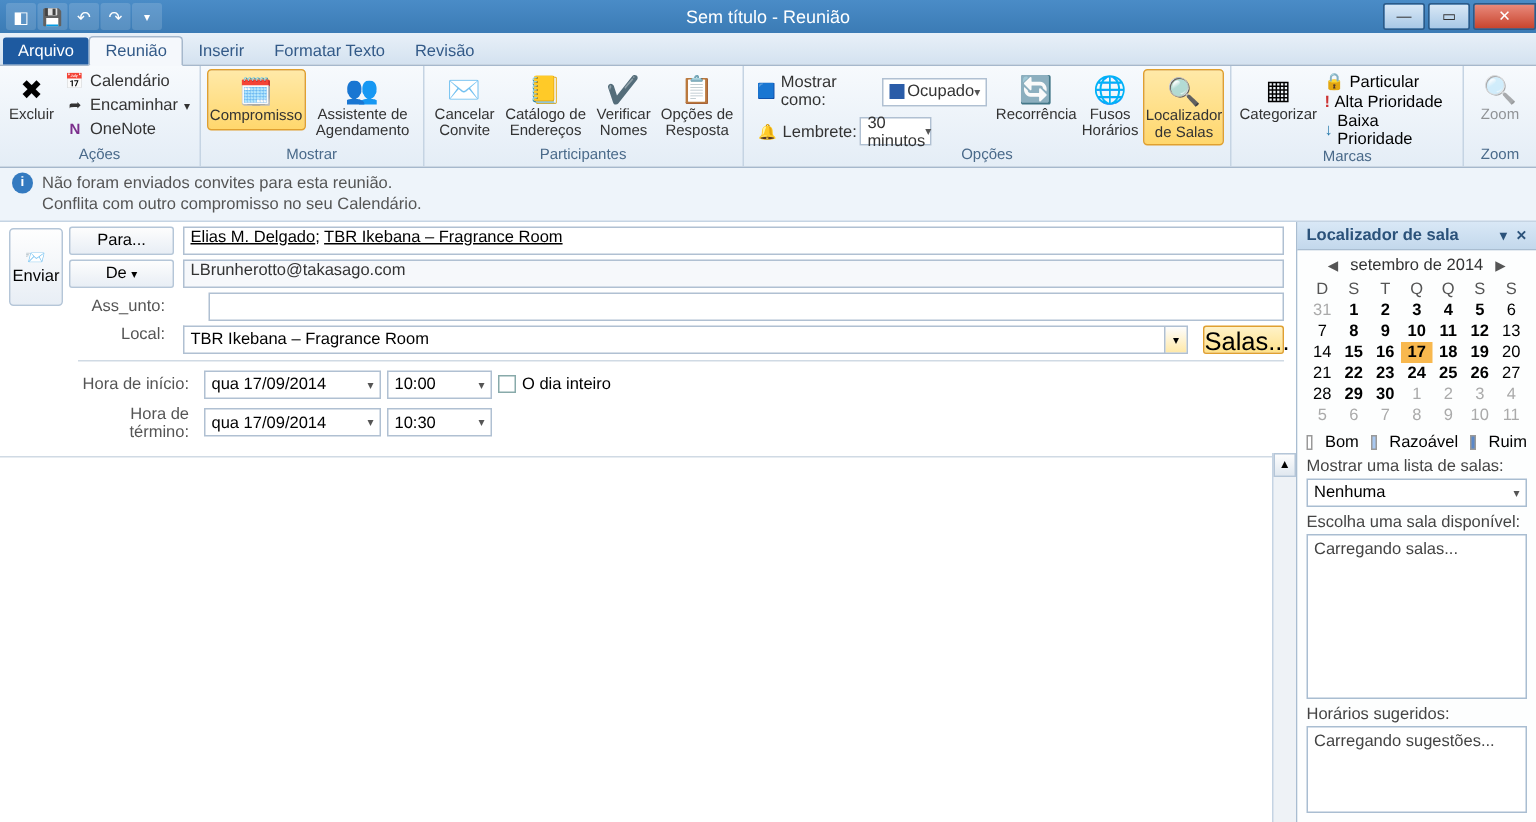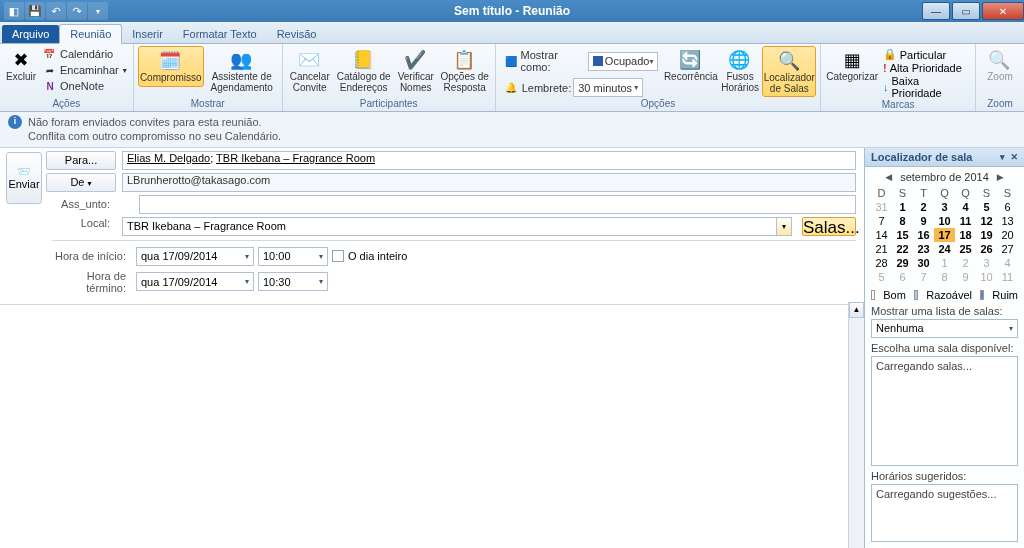--- a/index.html
+++ b/index.html
@@ -2,21 +2,21 @@
 <html><head>
 <meta charset="utf-8">
 <style>
 * { margin: 0; padding: 0; box-sizing: border-box; font-family: "Segoe UI", Tahoma, sans-serif; font-size: 11px; }
 body { background: #fff; width: 1024px; height: 548px; overflow: hidden; }
 
 
 .titlebar { height: 22px; background: linear-gradient(#4a8cc7, #3b7bb5); display: flex; align-items: center; position: relative; color: #fff; }
 .qat { display: flex; gap: 1px; margin-left: 4px; }
 .qat-btn { width: 20px; height: 18px; background: rgba(255,255,255,0.15); display: flex; align-items: center; justify-content: center; border-radius: 2px; }
-.title-text { position: absolute; left: 50%; transform: translateX(-50%); color: #fff; font-size: 12px; font-weight: bold; }
+.title-text { position: absolute; left: 50%; transform: translateX(-50%); color: #fff; font-size: 12px; }
 .win-controls { margin-left: auto; display: flex; }
 .win-btn { width: 28px; height: 18px; display: flex; align-items: center; justify-content: center; background: linear-gradient(#d9e8f6,#a8c8e6); border: 1px solid #2b5a88; margin-left: 2px; border-radius: 2px; color: #333; font-size: 10px; }
 .win-close { background: linear-gradient(#e98a7c,#c8442d); color: #fff; width: 42px; border-top-right-radius: 0; }
 
 
 .tabs { height: 22px; background: linear-gradient(#e8f0f8,#d4e2f0); display: flex; align-items: flex-end; border-bottom: 1px solid #a6b8cc; }
 .file-tab { background: #1e5aa0; color: #fff; padding: 3px 10px; border-radius: 2px 2px 0 0; margin-left: 2px; }
 .tab { padding: 3px 10px; color: #335a88; cursor: pointer; }
 .tab.active { background: #f5f8fc; border: 1px solid #a6b8cc; border-bottom: 1px solid #f5f8fc; border-radius: 3px 3px 0 0; margin-bottom: -1px; }
 
@@ -191,21 +191,21 @@
               <span style="display:flex;align-items:center;gap:2px">
                 <span style="width:10px;height:10px;background:#2a5ca8;display:inline-block"></span>
                 <span>Ocupado</span>
               </span>
               <span class="caret">▾</span>
             </div>
         </div>
         <div class="rbtn-row">
           <span class="mini">🔔</span>
           <span>Lembrete:</span>
-          <div class="sel" style="width:70px">
+          <div class="sel" style="width:48px">
               <span>30 minutos</span>
               <span class="caret">▾</span>
             </div>
         </div>
       </div>
       <div class="rbtn-large" style="width:54px">
         <div class="ricon">🔄</div>
         <div class="rbtn-lbl">Recorrência</div>
       </div>
       <div class="rbtn-large" style="width:42px">

